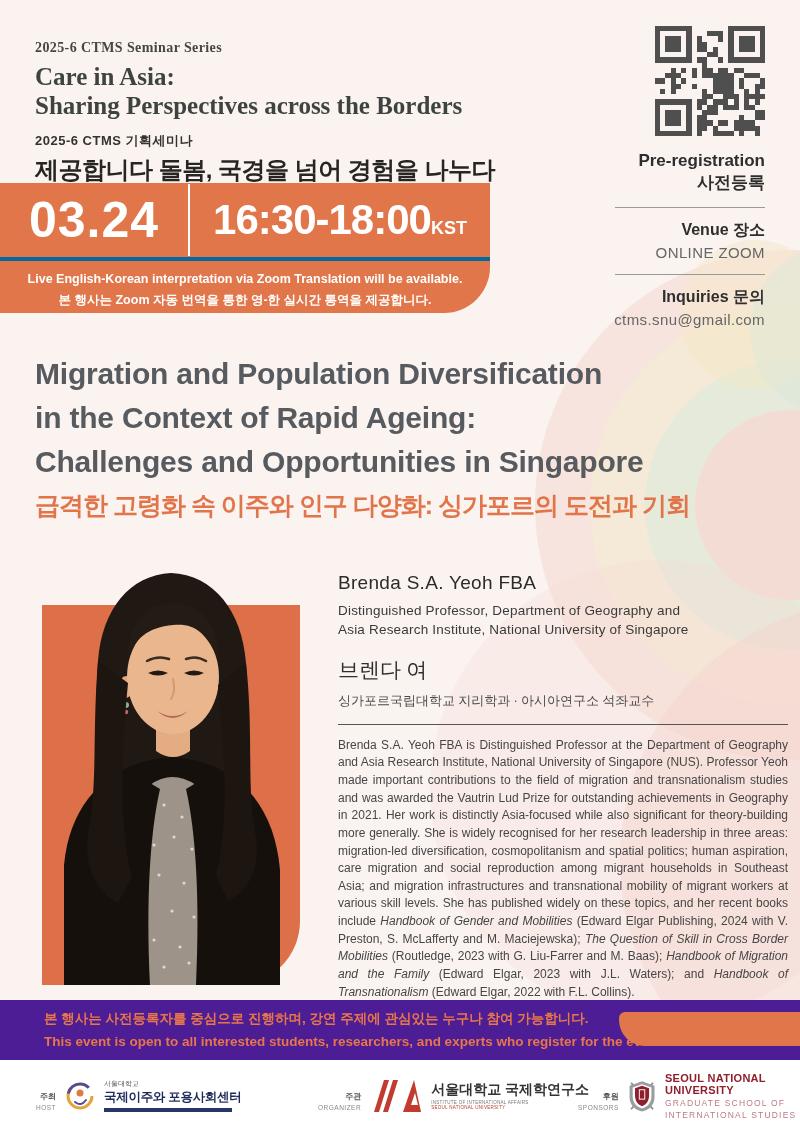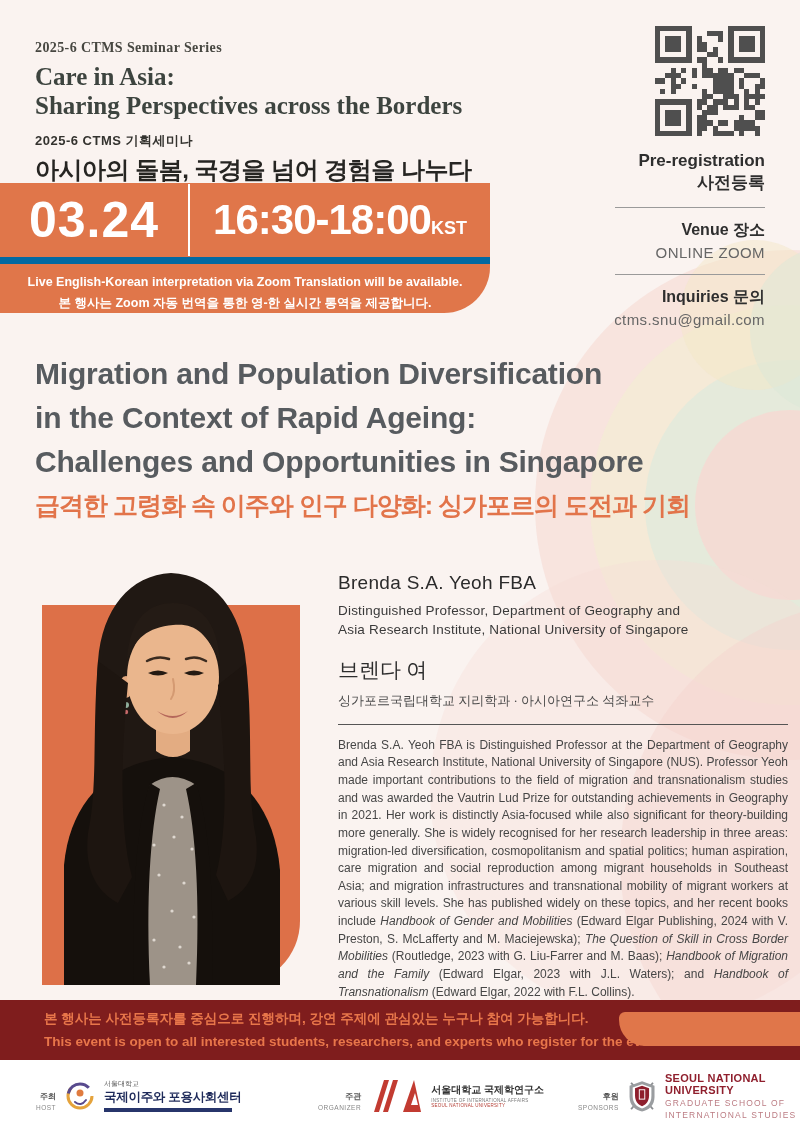--- a/index.html
+++ b/index.html
@@ -30,21 +30,21 @@
   .info-col{position:absolute;right:35px;top:26px;width:210px;text-align:right;}
   .qr-box{width:110px;height:110px;margin-left:auto;}
   .qr-box svg{width:110px;height:110px;display:block;}
   .prereg{font-size:17px;font-weight:bold;color:#2e2e2e;margin-top:14px;line-height:1.3;}
   .info-div{border-top:1px solid #9a9a9a;width:150px;margin:13px 0 12px auto;}
   .info-label{font-size:16px;font-weight:bold;color:#2e2e2e;}
   .info-value{font-size:15px;color:#666;margin-top:3px;letter-spacing:.4px;}
   
   .banner{position:absolute;left:0;top:183px;width:490px;height:130px;background:#e0764a;
           border-radius:0 0 46px 0;color:#fff;}
-  .banner-top{display:flex;height:74px;border-bottom:7px solid #0369a1;align-items:center;}
+  .banner-top{display:flex;height:74px;border-bottom:4px solid #0369a1;align-items:center;}
   .banner-date{width:188px;text-align:center;font-size:50px;font-weight:bold;
                letter-spacing:1px;border-right:2px solid #fff;line-height:72px;height:72px;}
   .banner-time{flex:1;text-align:center;font-size:42px;font-weight:bold;letter-spacing:-1px;}
   .banner-kst{font-size:18px;font-weight:bold;letter-spacing:0;}
   .banner-note{text-align:center;font-size:12.5px;font-weight:bold;line-height:1.7;margin-top:8px;}
   
   .main-title{position:absolute;left:35px;top:352px;width:745px;}
   .mt-en{font-size:30px;font-weight:bold;color:#575b5f;line-height:44px;letter-spacing:-.2px;}
   .mt-ko{font-size:25px;font-weight:bold;color:#e2744a;margin-top:5px;letter-spacing:-1px;}
   
@@ -54,36 +54,36 @@
   .photo-wrap svg{position:absolute;left:0;top:0;}
   .speaker-info{position:absolute;left:338px;top:572px;width:450px;}
   .sp-name{font-size:19px;color:#2b2b2b;letter-spacing:.3px;}
   .sp-aff{font-size:13.5px;color:#3a3a3a;line-height:1.4;margin-top:8px;letter-spacing:.2px;}
   .sp-name-ko{font-family:"Liberation Serif",serif;font-size:21px;color:#2d2d2d;margin-top:16px;}
   .sp-aff-ko{font-family:"Liberation Serif",serif;font-size:13px;color:#4a4a4a;margin-top:8px;}
   .sp-div{border-top:1.5px solid #555;margin-top:14px;}
   .sp-bio{font-size:12px;color:#464646;line-height:1.47;text-align:justify;margin-top:12px;}
   .sp-bio em{font-style:italic;}
   
-  .notice{position:absolute;left:0;top:1000px;width:800px;height:60px;background:#7f1d1d;}
+  .notice{position:absolute;left:0;top:1000px;width:800px;height:60px;background:#4c1d95;}
   .notice-ko{position:absolute;left:44px;top:10px;font-size:13.5px;font-weight:bold;color:#e8764a;}
   .notice-en{position:absolute;left:44px;top:34px;font-size:13.5px;font-weight:bold;color:#e8764a;}
   .notice-tab{position:absolute;left:619px;top:12px;width:181px;height:34px;background:#e0764a;
               border-radius:6px 0 0 26px;}
   
   .footer{position:absolute;left:0;top:1060px;width:800px;height:71px;background:#fff;}
   .f-group{position:absolute;top:0;height:71px;display:flex;align-items:center;gap:9px;}
   .f-label{font-size:8px;color:#555;font-weight:bold;line-height:1.5;text-align:right;margin-top:12px;}
   .f-label .en{font-weight:normal;font-size:6.5px;color:#888;display:block;letter-spacing:.5px;}
   .g-host{left:36px;}
   .host-text .small{font-size:7px;color:#555;}
   .host-text .main{font-size:12.5px;font-weight:bold;color:#1e2a5a;letter-spacing:-.3px;}
   .host-bar{width:128px;height:4px;background:#27356b;margin-top:2px;}
   .g-org{left:318px;}
-  .org-text .main{font-size:10px;font-weight:bold;color:#333;}
+  .org-text .main{font-size:14px;font-weight:bold;color:#333;}
   .org-text .sub1{font-size:4.5px;color:#777;letter-spacing:.3px;margin-top:1px;}
   .org-text .sub2{font-size:4.5px;color:#b23b31;letter-spacing:.3px;}
   .g-spon{left:578px;}
   .spon-text .l1{font-size:11px;font-weight:bold;color:#8f1f2d;letter-spacing:.3px;}
   .spon-text .l2,.spon-text .l3{font-size:8.5px;color:#bb7b82;letter-spacing:1.2px;margin-top:2px;}
 </style>
 </head>
 <body>
 
 <div class="poster">
@@ -101,21 +101,21 @@
 
   <div class="content">
 
     <div class="head-left">
       <div class="series-label">2025-6 CTMS Seminar Series</div>
       <div class="series-title">
         <div>Care in Asia:</div>
         <div>Sharing Perspectives across the Borders</div>
       </div>
       <div class="series-label-ko">2025-6 CTMS 기획세미나</div>
-      <div class="series-title-ko">아시아의 돌봄, 국경을 넘어 경험을 나누다</div>
+      <div class="series-title-ko">제공합니다 돌봄, 국경을 넘어 경험을 나누다</div>
     </div>
 
     <div class="info-col">
       <div class="qr-box">
           <svg viewBox="0 0 21 21" shape-rendering="crispEdges">
             <rect x="0" y="0" width="7" height="7" fill="#4f4f4f"></rect>
             <rect x="1" y="1" width="5" height="5" fill="#faf3f0"></rect>
             <rect x="2" y="2" width="3" height="3" fill="#4f4f4f"></rect>
             <rect x="14" y="0" width="7" height="7" fill="#4f4f4f"></rect>
             <rect x="15" y="1" width="5" height="5" fill="#faf3f0"></rect>

